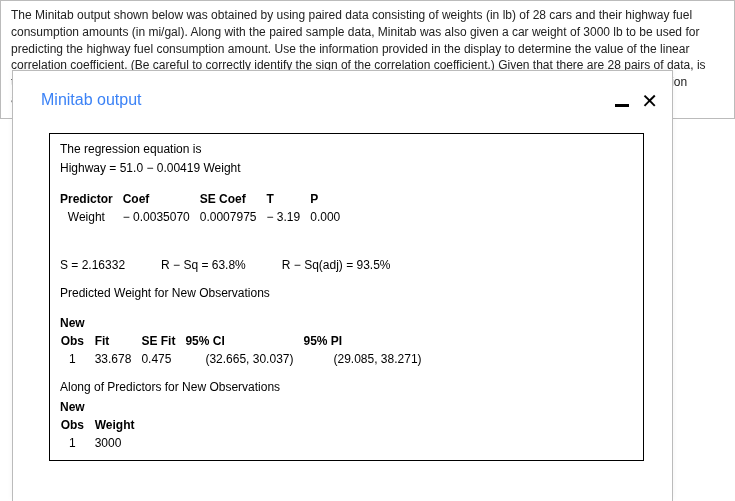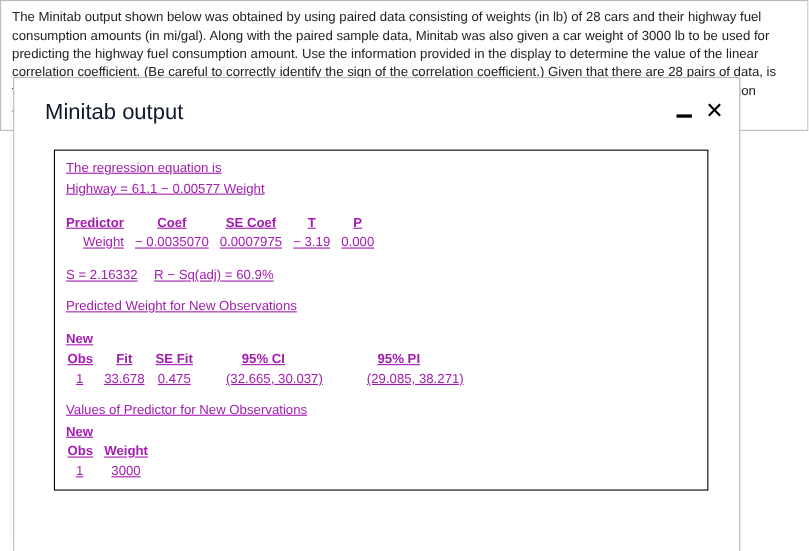--- a/index.html
+++ b/index.html
@@ -30,23 +30,23 @@
       background: #fff;
       box-shadow: 0 -2px 6px rgba(0,0,0,0.05);
     }
     .modal-header {
       display: flex;
       justify-content: space-between;
       align-items: flex-start;
       padding: 20px 14px 10px 28px;
     }
     .modal-title {
-      font-size: 20px;
+      font-size: 16px;
       font-weight: normal;
-      color: #0f172a;
+      color: #3b82f6;
     }
     .modal-controls {
       display: flex;
       gap: 12px;
       align-items: center;
       font-size: 18px;
     }
     .minimize-icon {
       width: 14px;
       height: 3px;
@@ -60,57 +60,57 @@
       font-weight: normal;
     }
     .output-box {
       margin: 12px 28px 0 36px;
       border: 1px solid #000;
       padding: 6px 10px 8px 10px;
       color: #1a237e;
       font-size: 12px;
       line-height: 1.5;
     }
-    .navy { color: #a21caf; text-decoration: underline; }
+    .navy { color: #000000; }
     .eq-line { margin-bottom: 1px; }
     .section-gap { height: 10px; }
     table.pred {
       border-collapse: collapse;
       margin-top: 2px;
     }
     table.pred td, table.pred th {
       padding: 0 10px 0 0;
-      text-align: center;
+      text-align: left;
       font-weight: normal;
       white-space: nowrap;
     }
     table.pred th { font-weight: bold; }
-    table.pred .left { text-align: right; }
-    .row { display: flex; gap: 15px; margin-top: 2px;}
+    table.pred .left { text-align: center; }
+    .row { display: flex; gap: 36px; margin-top: 20px;}
     .row span { white-space: nowrap; }
   </style>
 </head>
 <body>
 
 <div class="top-section">
   <span>The Minitab output shown below was obtained by using paired data consisting of weights (in lb) of 28 cars and their highway fuel consumption amounts (in mi/gal). Along with the paired sample data, Minitab was also given a car weight of 3000 lb to be used for predicting the highway fuel consumption amount. Use the information provided in the display to determine the value of the linear correlation coefficient. (Be careful to correctly identify the sign of the correlation coefficient.) Given that there are 28 pairs of data, is there sufficient evidence to support a claim of linear correlation between the weights of cars and their highway fuel consumption amounts?</span>
 </div>
 
 <div class="modal">
   <div class="modal-header">
     <div class="modal-title">Minitab output</div>
     <div class="modal-controls">
       <span class="minimize-icon"></span>
       <span class="close-icon">✕</span>
     </div>
   </div>
 
   <div class="output-box navy">
     <div class="eq-line">The regression equation is</div>
-    <div class="eq-line">Highway = 61.1 − 0.00577 Weight</div>
+    <div class="eq-line">Highway = 51.0 − 0.00419 Weight</div>
     <div class="section-gap"></div>
 
     <table class="pred">
       <tbody>
           <tr>
         <th class="left">Predictor</th>
         <th>Coef</th>
         <th>SE Coef</th>
         <th>T</th>
         <th>P</th>
@@ -121,21 +121,22 @@
         <td>0.0007975</td>
         <td>− 3.19</td>
         <td>0.000</td>
       </tr>
     </tbody>
       </table>
 
     <div class="section-gap"></div>
     <div class="row">
       <span>S = 2.16332</span>
-      <span>R − Sq(adj) = 60.9%</span>
+      <span>R − Sq = 63.8%</span>
+      <span>R − Sq(adj) = 93.5%</span>
     </div>
 
     <div class="section-gap"></div>
     <div>Predicted Weight for New Observations</div>
     <div class="section-gap"></div>
 
     <table class="pred">
       <tbody>
           <tr>
         <th class="left">New</th>
@@ -155,21 +156,21 @@
         <td style="text-align:center">1</td>
         <td>33.678</td>
         <td>0.475</td>
         <td style="padding-left:20px">(32.665, 30.037)</td>
         <td style="padding-left:30px">(29.085, 38.271)</td>
       </tr>
     </tbody>
       </table>
 
     <div class="section-gap"></div>
-    <div>Values of Predictor for New Observations</div>
+    <div>Along of Predictors for New Observations</div>
 
     <table class="pred">
       <tbody>
           <tr>
         <th class="left">New</th>
         <th></th>
       </tr>
       <tr>
         <th class="left">Obs</th>
         <th>Weight</th>

